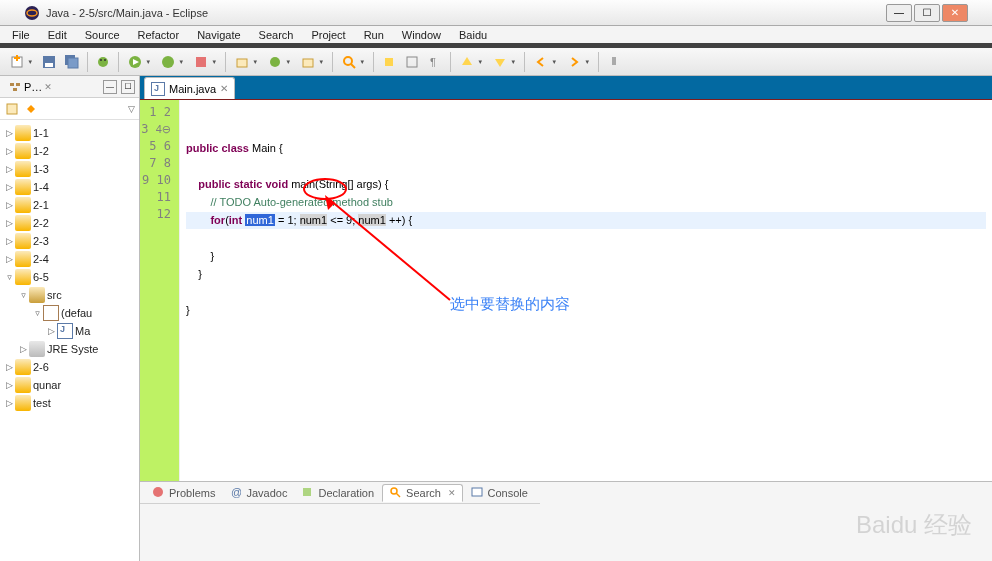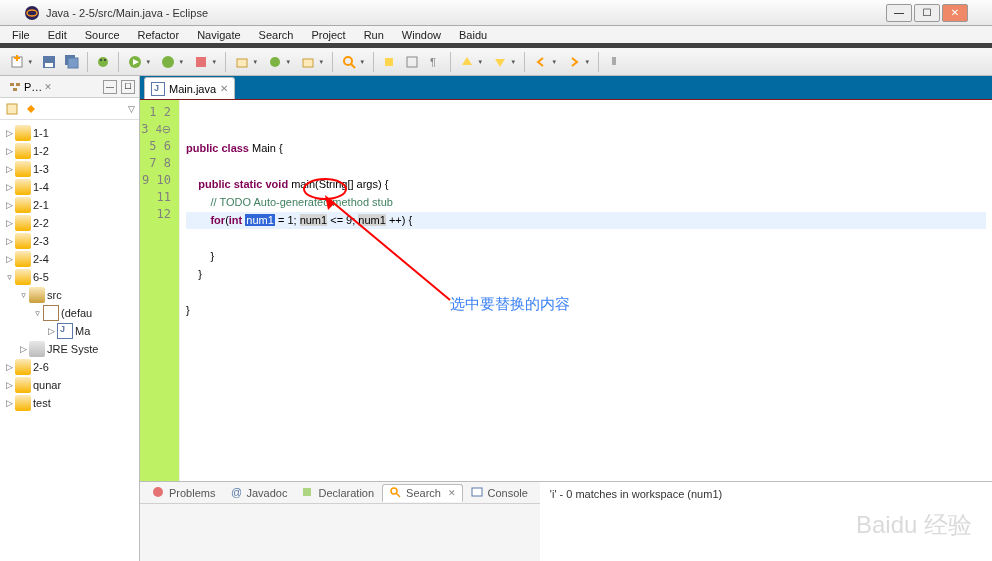--- a/index.html
+++ b/index.html
@@ -386,18 +386,17 @@
             <span>Search</span>
             <span style="color:#888;font-size:9px;margin-left:4px;">✕</span>
           </div>
         <div class="btab">
             <span class="ico"><svg width="12" height="12">
                 <rect x="1" y="2" width="10" height="8" fill="#fff" stroke="#5b7aa8"></rect>
               </svg></span>
             <span>Console</span>
           </div>
       </div>
-      <div class="bcontent">'i' - 0 matches in workspace (num1)</div>
     </div>
   </div>
 </div>
 
 <div class="watermark">Baidu 经验</div>
 
 </body></html>

